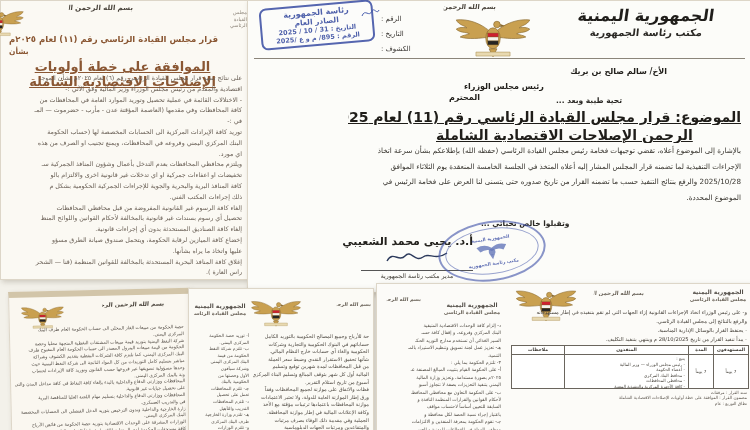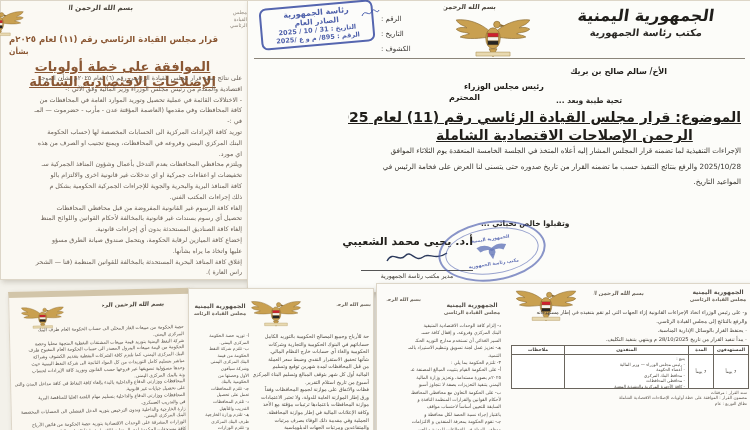--- a/index.html
+++ b/index.html
@@ -163,23 +163,24 @@
 
   <div class="abs addr" style="right:84px;top:66px;">الأخ/ سالم صالح بن بريك</div>
   <div class="abs addr" style="left:201px;top:68px;margin-top:24px;">المحترم</div>
   <div class="abs addr" style="left:216px;top:81px;">رئيس مجلس الوزراء</div>
   <div class="abs greet" style="left:308px;top:95px;">تحية طيبة وبعد ...</div>
 
   <div class="abs subjline" style="right:10px;left:100px;top:108px;">الموضوع: قرار مجلس القيادة الرئاسي رقم (11) لعام 2025م بشأن الموافقة على خطة</div>
   <div class="abs subjline" style="left:188px;top:126px;">الرحمن الإصلاحات الاقتصادية الشاملة</div>
 
   <div class="abs body lines" style="right:10px;left:8px;top:142px;">
+      <div>بالإشارة إلى الموضوع أعلاه، تقضي توجيهات فخامة رئيس مجلس القيادة الرئاسي (حفظه الله) بإطلاعكم بشأن سرعة اتخاذ</div>
       <div>الإجراءات التنفيذية لما تضمنه قرار المجلس المشار إليه أعلاه المتخذ في الجلسة الخامسة المنعقدة يوم الثلاثاء الموافق</div>
       <div>2025/10/28 والرفع بنتائج التنفيذ حسب ما تضمنه القرار من تاريخ صدوره حتى يتسنى لنا العرض على فخامة الرئيس في</div>
-      <div>المواعيد التاريخ.</div>
+      <div>الموضوع المحددة.</div>
     </div>
 
   <div class="abs closing" style="left:233px;top:218px;">وتقبلوا خالص تحياتي ...</div>
 
   <div class="abs sigblock" style="left:113px;top:234px;width:112px;">
     <div class="sname">أ.د. يحيى محمد الشعيبي</div>
     <svg width="64" height="18" viewBox="0 0 64 18">
       <path d="M2,13 C8,2 14,15 20,8 C26,1 30,15 38,9 C44,4 50,13 62,5" stroke="#2c3a5c" fill="none" stroke-width="1.4"></path>
     </svg>
     <div class="stitle">مدير مكتب رئاسة الجمهورية</div>

